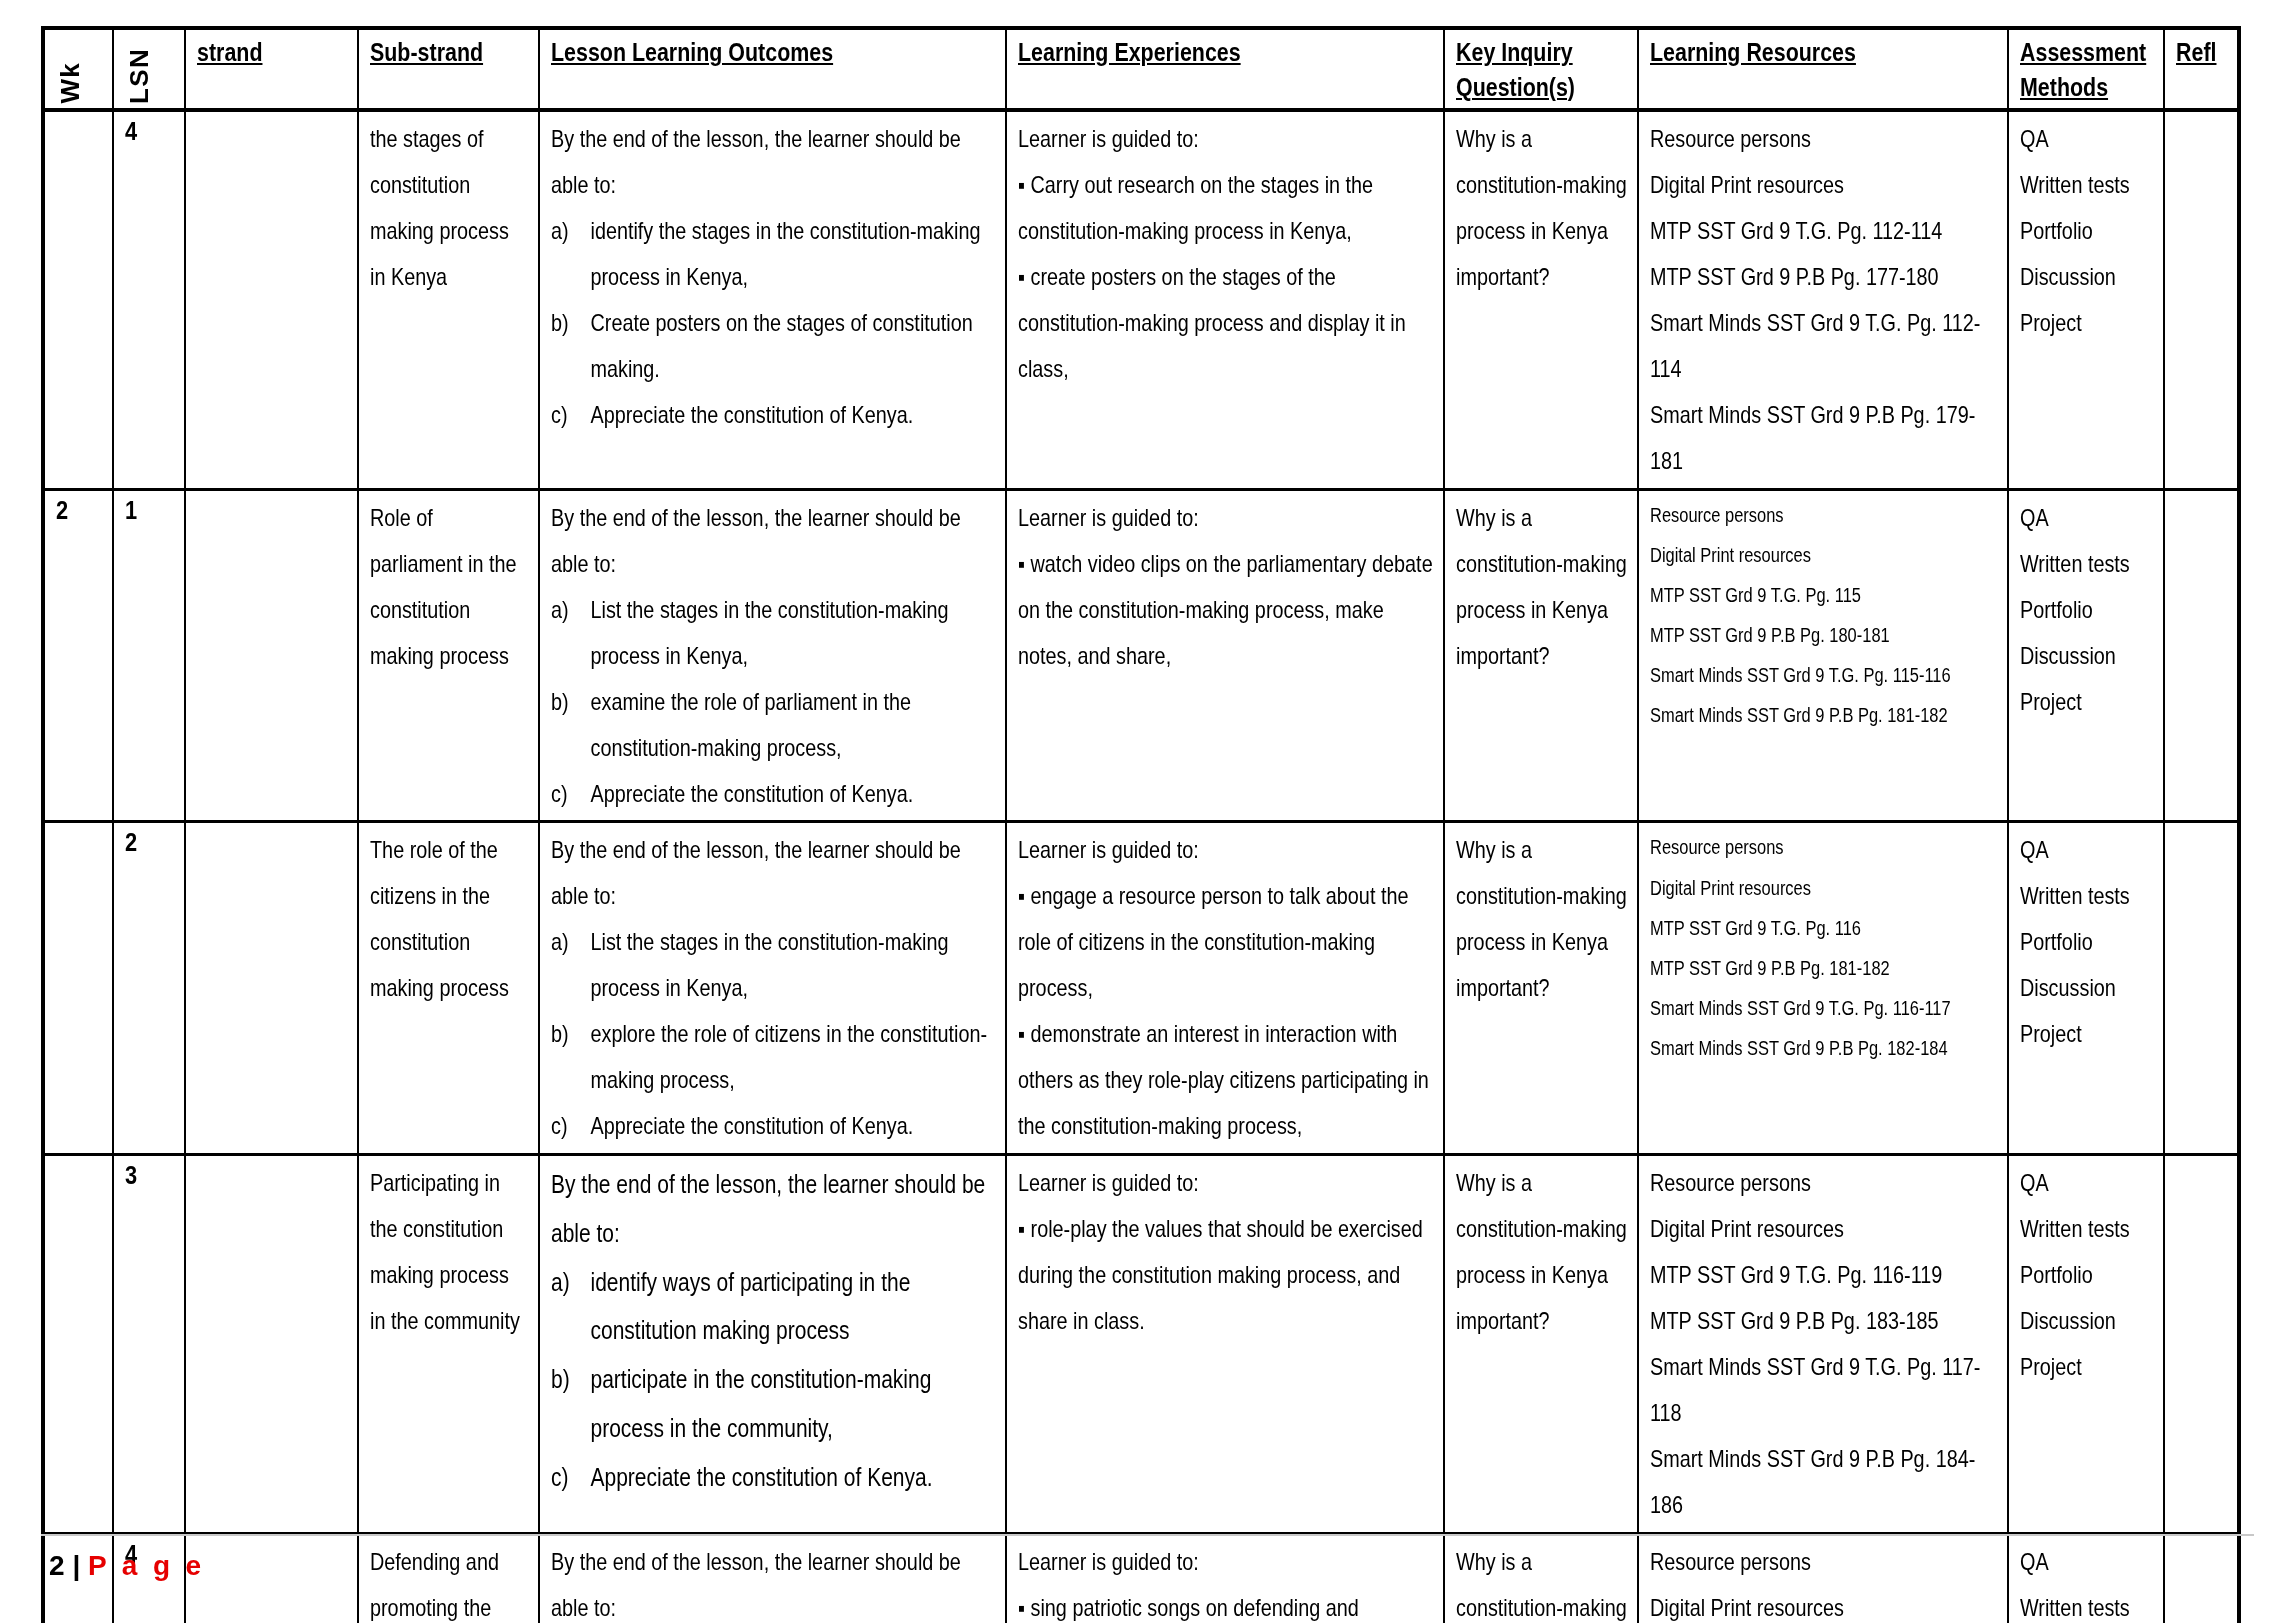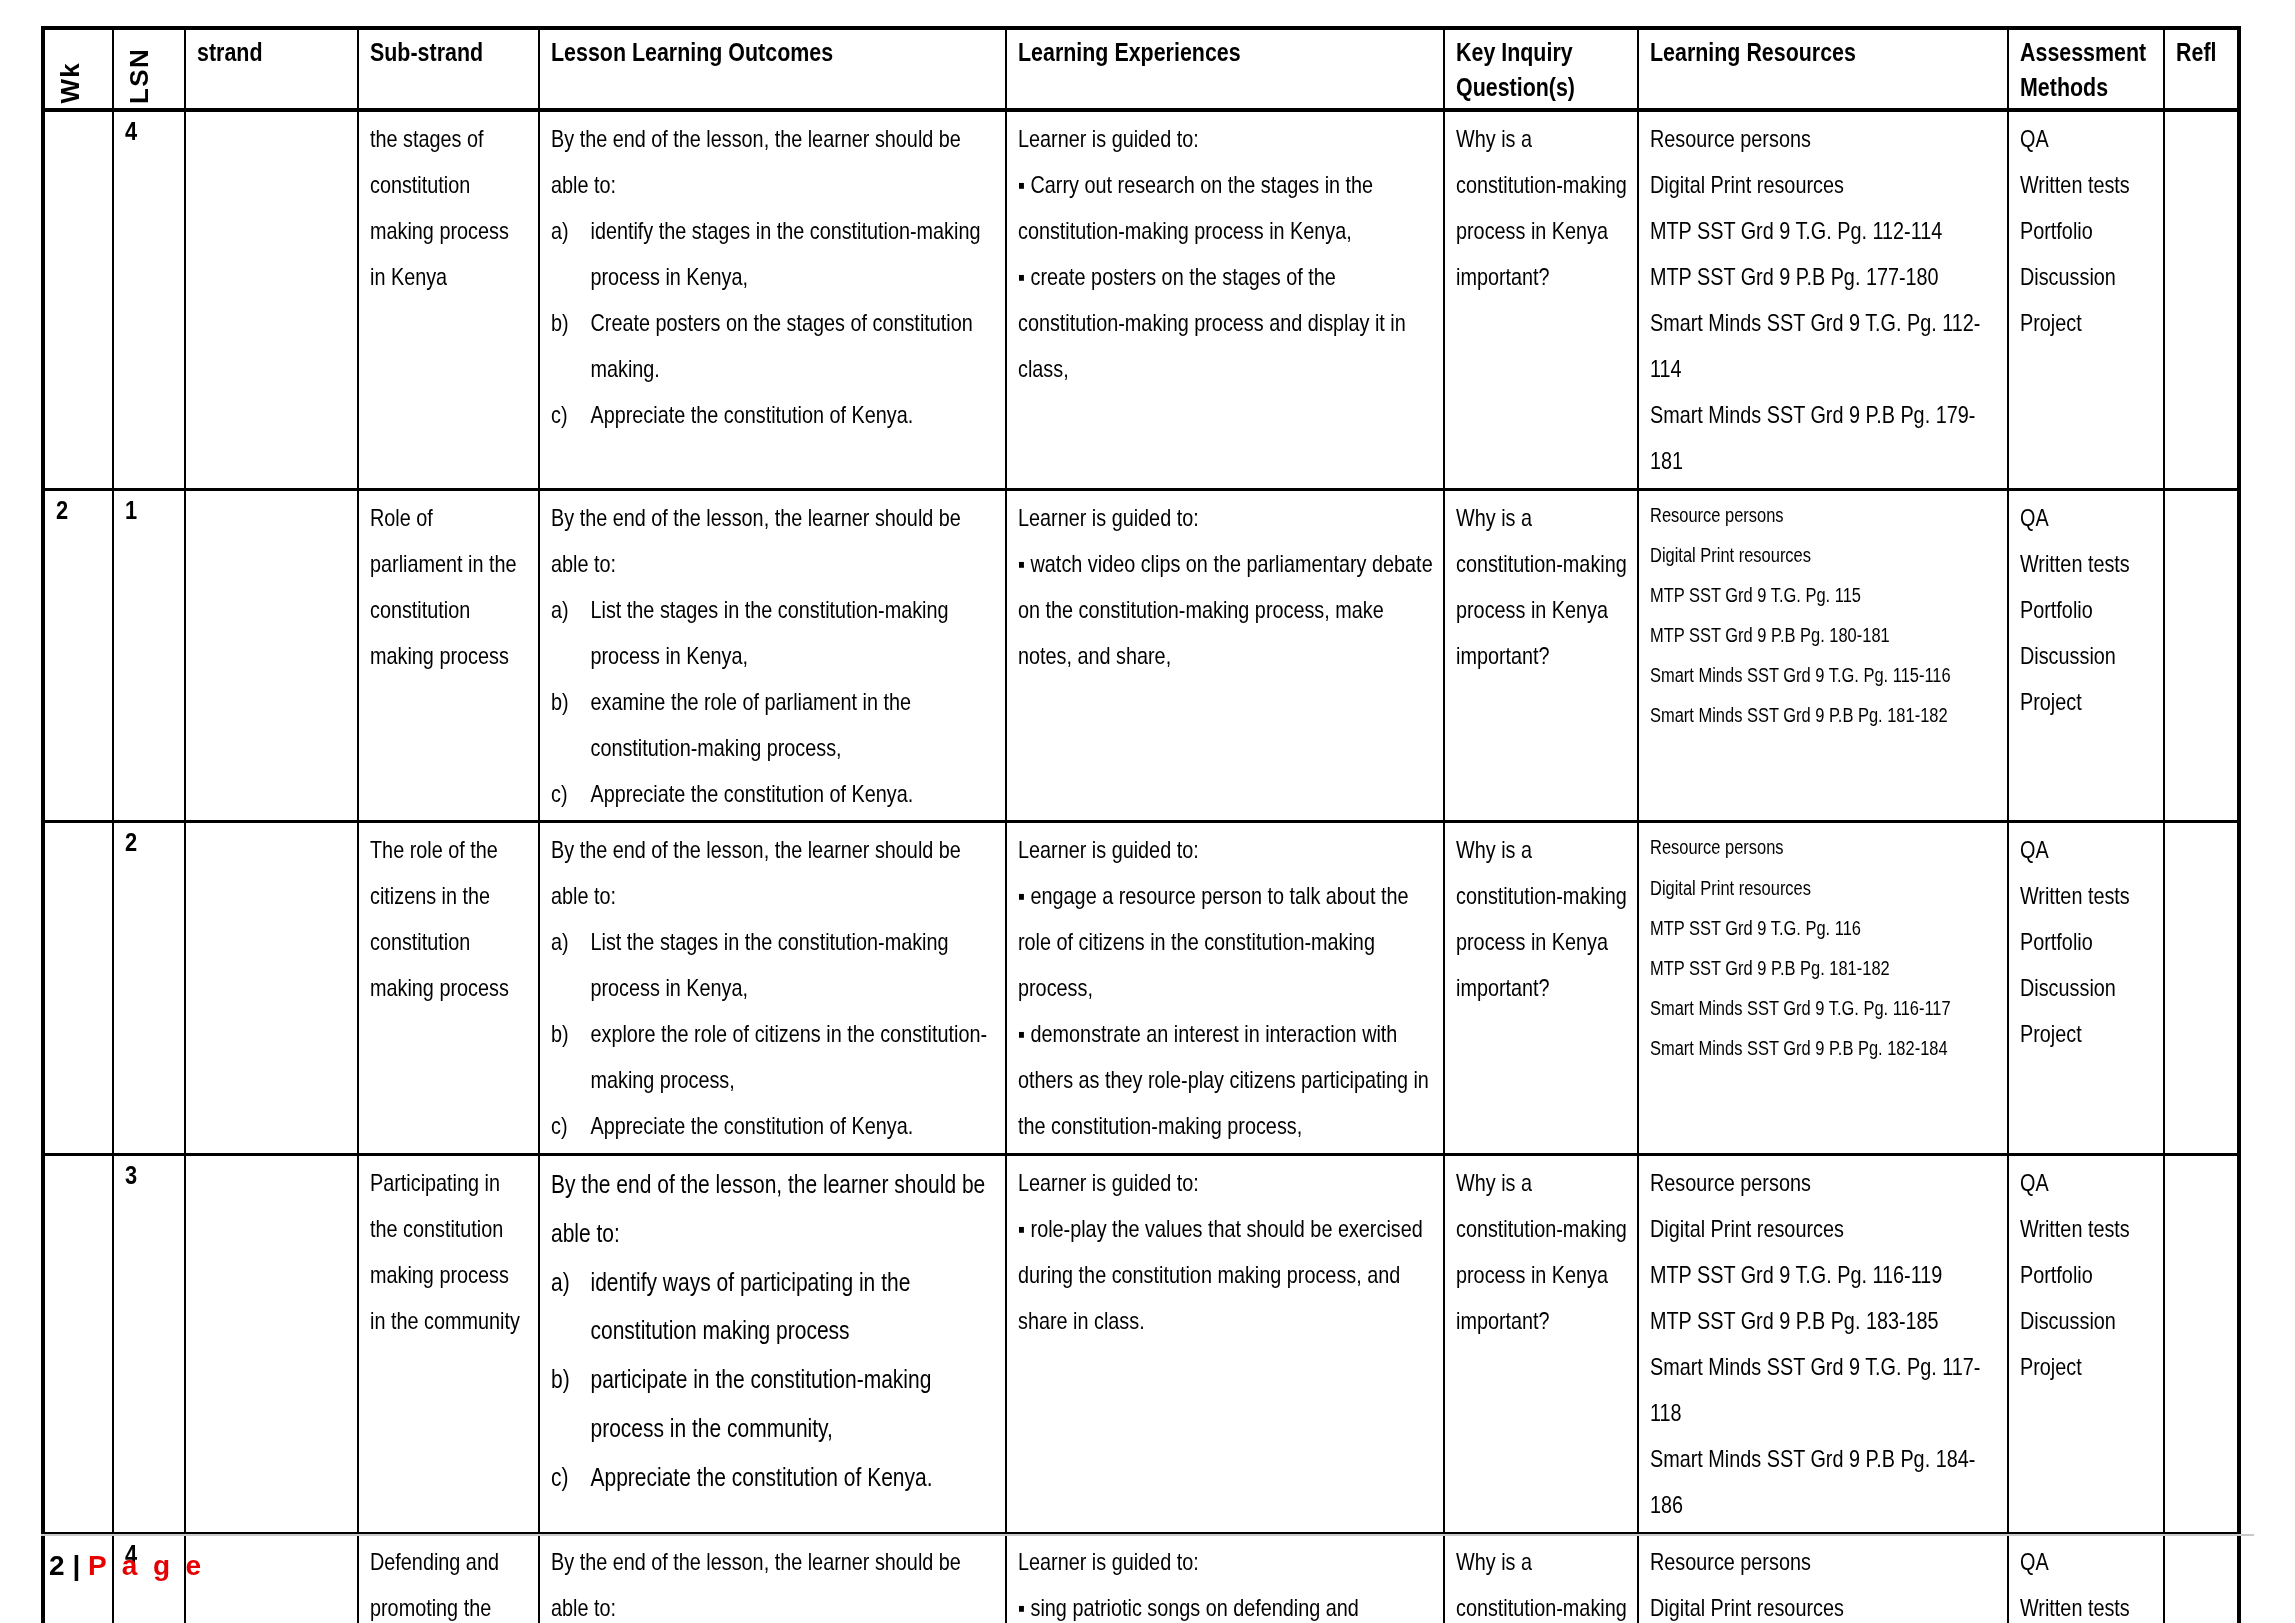--- a/index.html
+++ b/index.html
@@ -26,20 +26,21 @@
     padding:3.9px 9.2px 3.9px 10.5px;
     overflow:hidden;
     text-align:left;
   }
   thead th{
     border-bottom-width:4.6px;
     font-weight:bold;
     font-size:25.5px;
     line-height:1.35;
     padding-top:5.2px;
+    text-decoration:underline;
   }
   .vcell{position:relative;}
   .vtext{
     position:absolute;
     left:7.9px;bottom:3.9px;
     writing-mode:vertical-rl;
     transform:rotate(180deg);
     font-weight:bold;
     font-size:26px;
     letter-spacing:1.3px;

